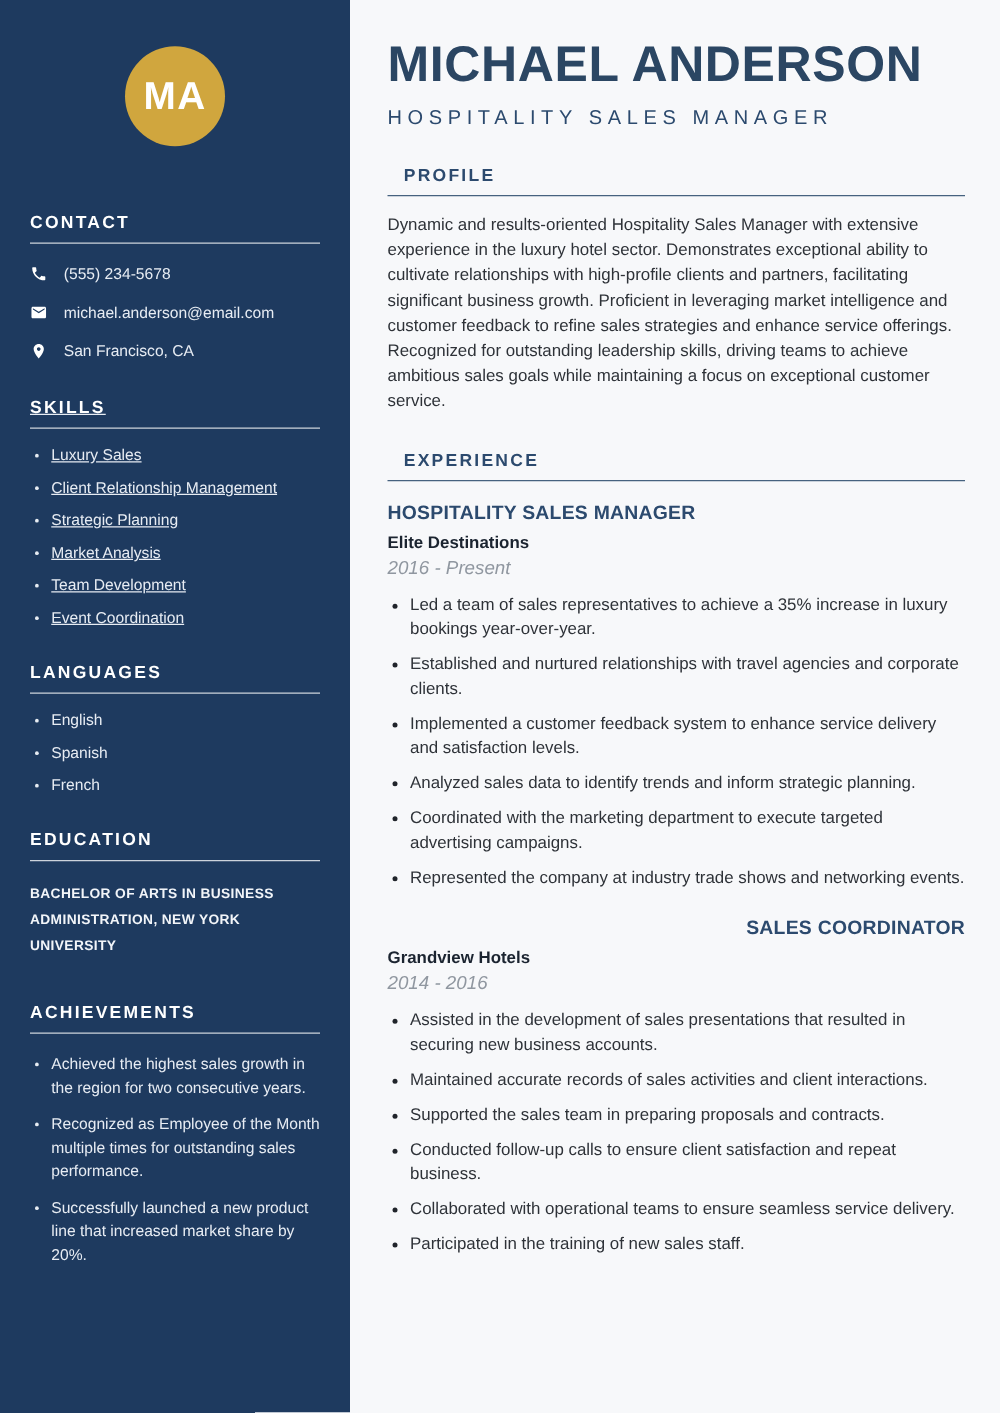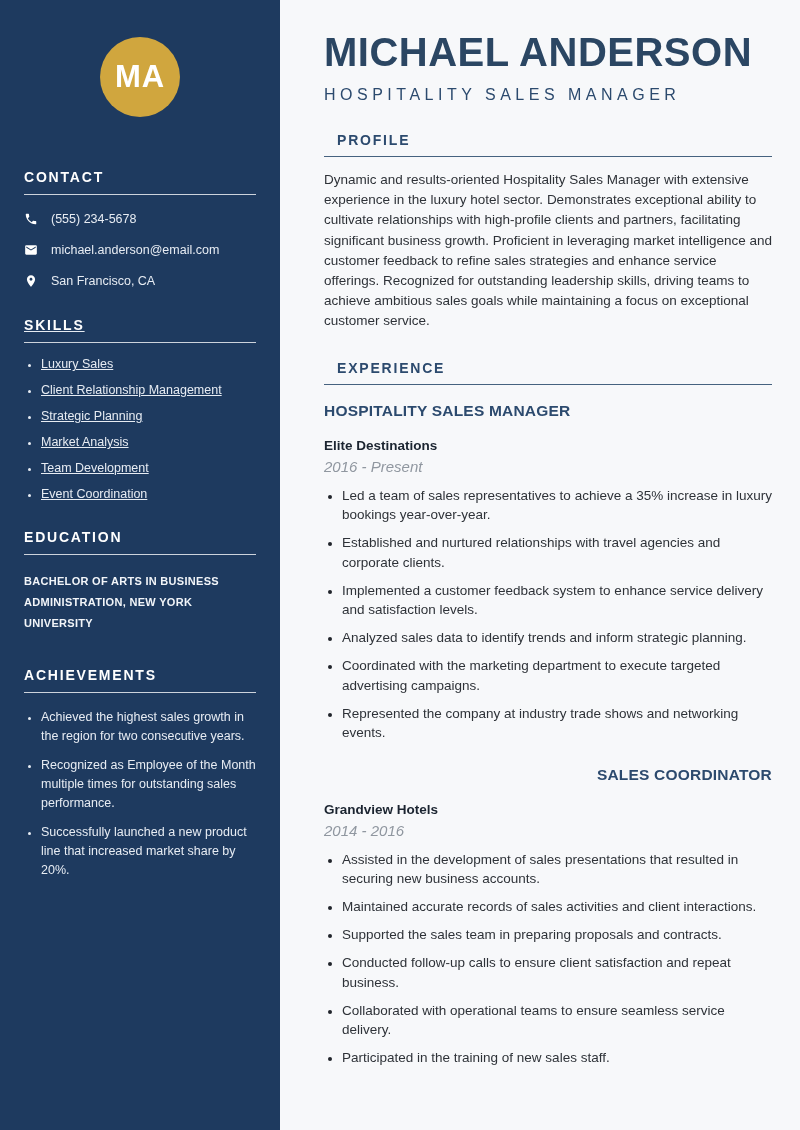--- a/index.html
+++ b/index.html
@@ -5,21 +5,20 @@
   * { margin:0; padding:0; box-sizing:border-box; }
   html,body { width:800px; }
   body {
     font-family: "Liberation Sans", "DejaVu Sans", sans-serif;
     background:#f7f8fa;
   }
   .page {
     width:800px; height:1130px;
     display:flex;
     background:#f7f8fa;
-    gap:14px;
   }
   
   .sidebar {
     width:280px; min-width:280px; height:1130px;
     background:#1e3a5f;
     color:#e7ecf3;
     padding:0 24px;
   }
   .avatar {
     width:80px; height:80px; border-radius:50%;
@@ -92,21 +91,21 @@
   .profile-text {
     margin-top:13px;
     color:#2e3238; font-size:13.5px; line-height:20.2px;
   }
   .job-title {
     margin-top:17px;
     color:#2c4a6e; font-size:15.5px; font-weight:700; letter-spacing:0.2px;
   }
   .job-title.second { margin-top:23px;text-align:right; }
   .company {
-    margin-top:18px;
+    margin-top:6px;
     color:#1b2430; font-size:13.5px; font-weight:700;
   }
   .dates {
     margin-top:5px;
     color:#9097a0; font-size:15px; font-style:italic;
   }
   .job-list { margin-top:11px; padding-left:18px; list-style:disc; }
   .job-list li {
     color:#2e3238; font-size:13.5px; line-height:19.5px; margin-bottom:8.5px;
   }
@@ -155,20 +154,29 @@
       <ul class="side-list">
         <li>Luxury Sales</li>
         <li>Client Relationship Management</li>
         <li>Strategic Planning</li>
         <li>Market Analysis</li>
         <li>Team Development</li>
         <li>Event Coordination</li>
       </ul>
     </section>
 
+    <section class="side-sec sec-languages">
+      <h2>LANGUAGES</h2>
+      <div class="side-rule"></div>
+      <ul class="side-list">
+        <li>English</li>
+        <li>Spanish</li>
+        <li>French</li>
+      </ul>
+    </section>
 
     <section class="side-sec sec-education">
       <h2>EDUCATION</h2>
       <div class="side-rule"></div>
       <p class="degree">BACHELOR OF ARTS IN BUSINESS ADMINISTRATION, NEW YORK UNIVERSITY</p>
     </section>
 
     <section class="side-sec sec-achievements">
       <h2>ACHIEVEMENTS</h2>
       <div class="side-rule"></div>

